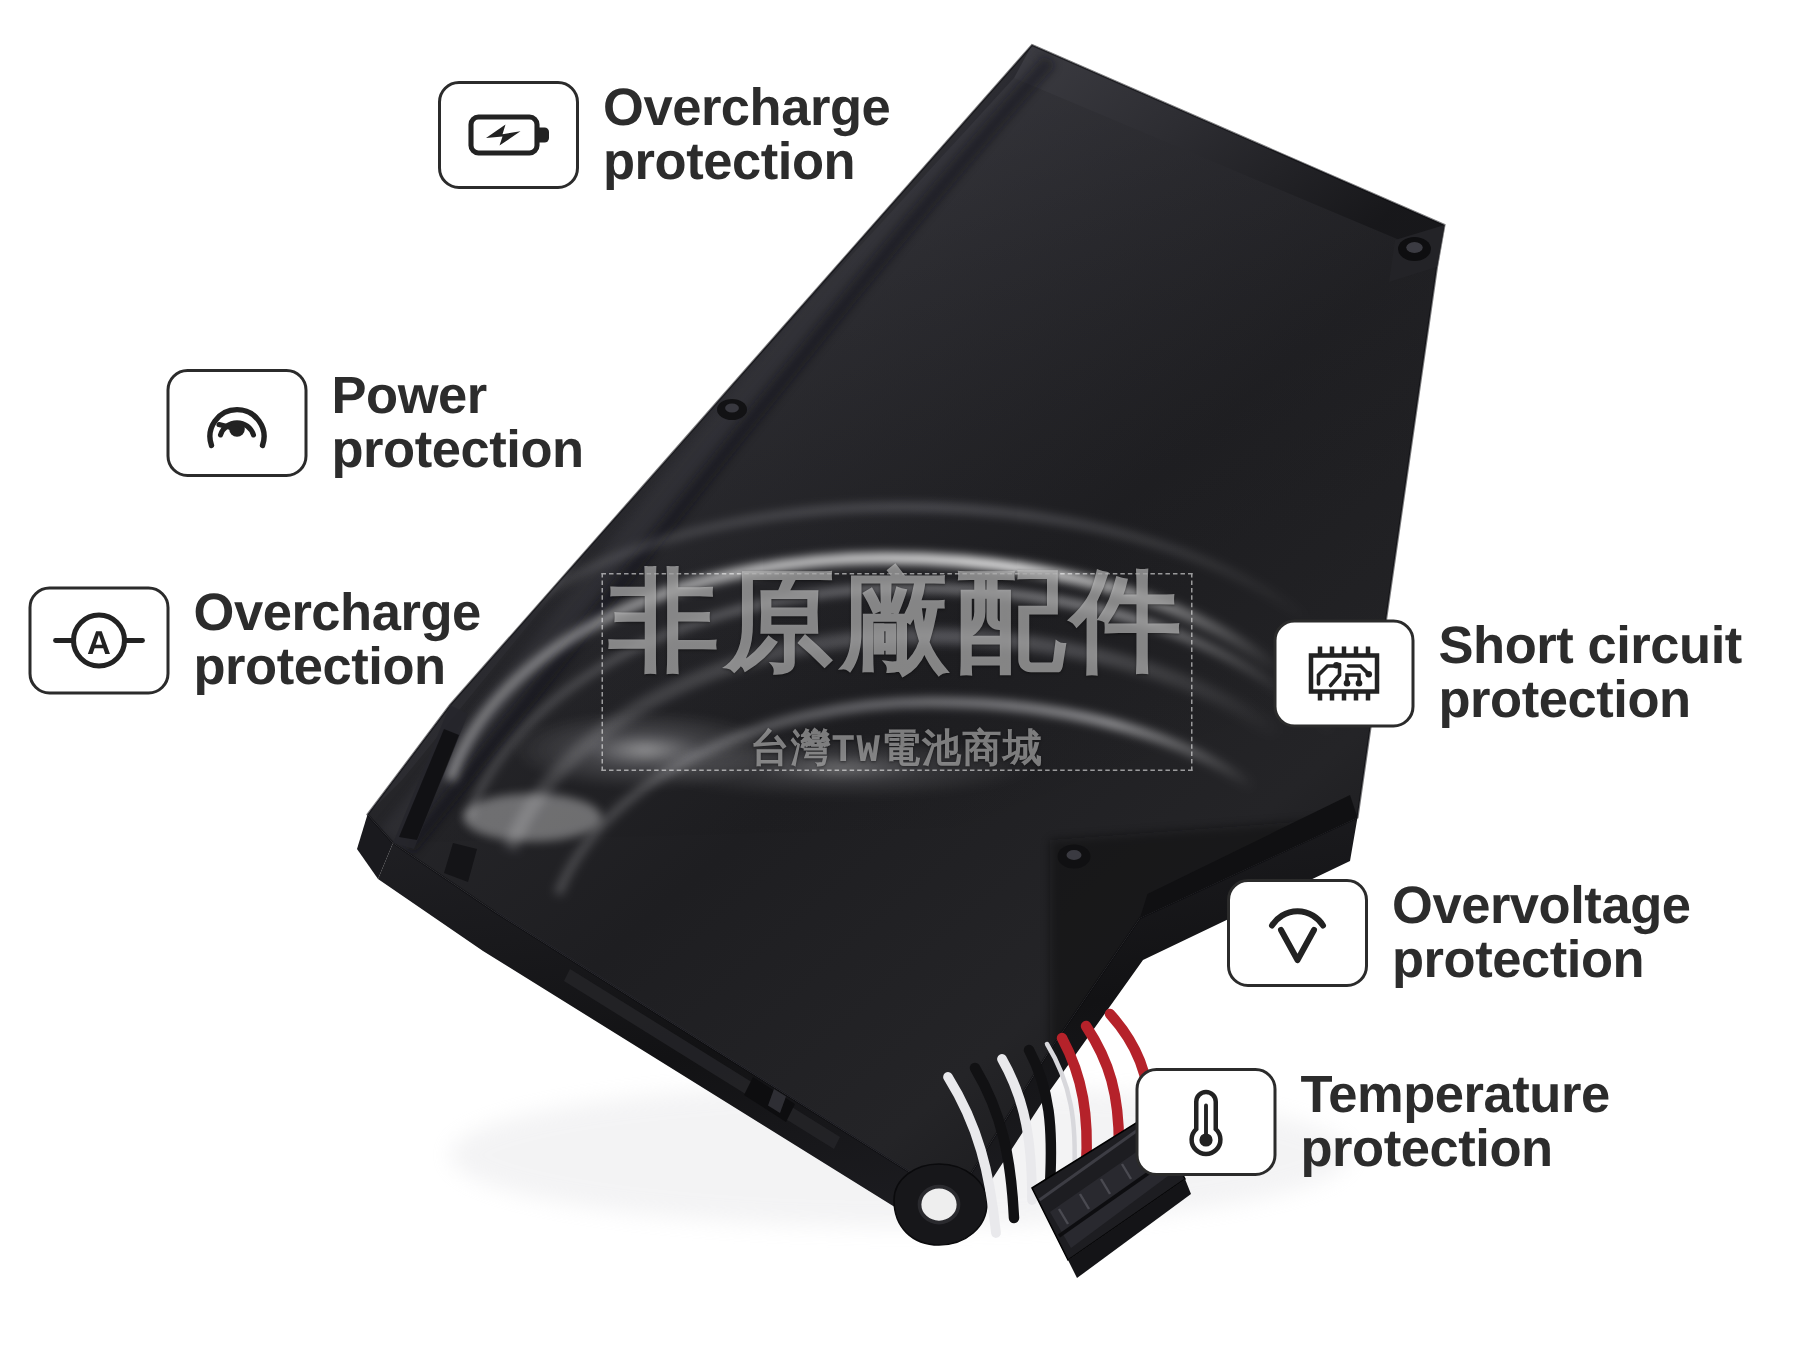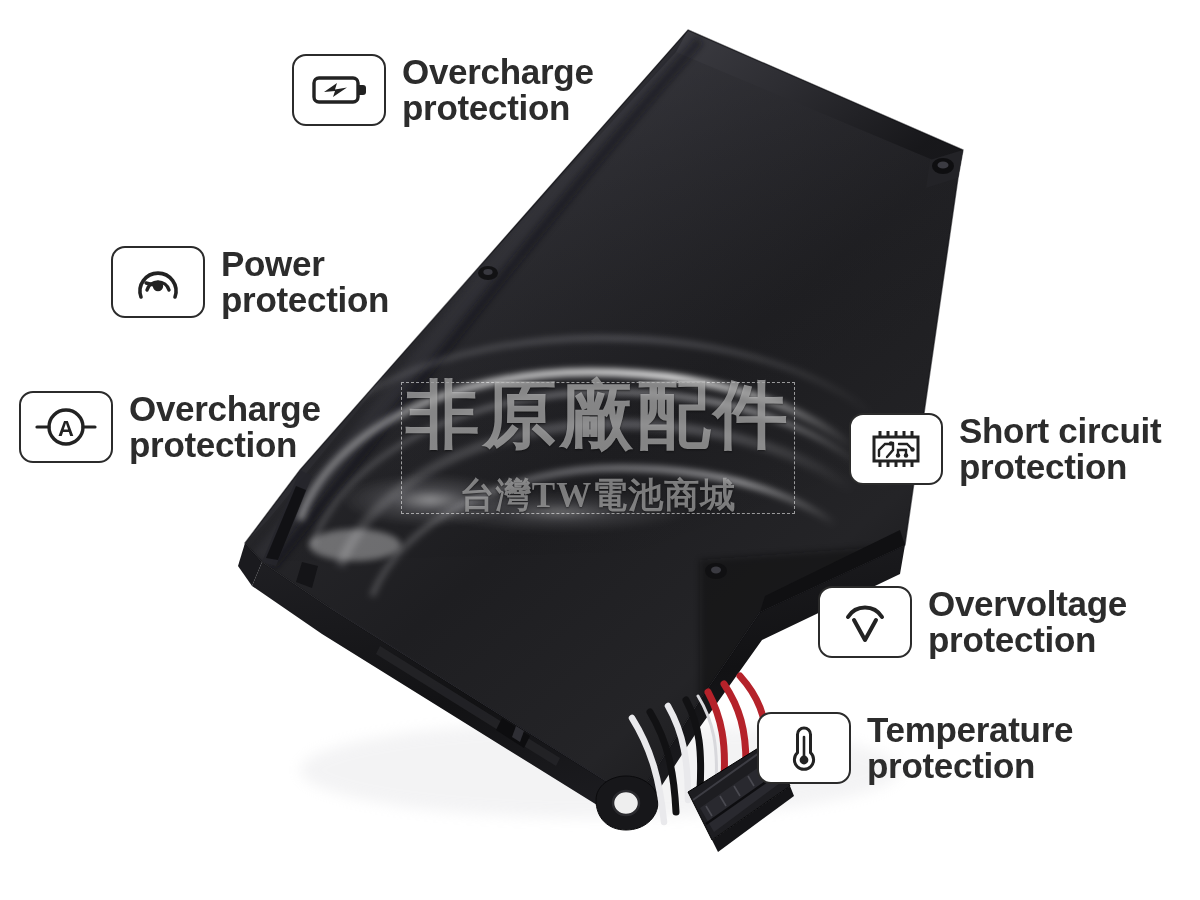--- a/index.html
+++ b/index.html
@@ -57,27 +57,27 @@
   #wm-main{
     font-size:74px;font-weight:700;
     color:rgba(205,205,205,0.62);
     letter-spacing:3px;
     line-height:1;
     text-shadow:0 1px 2px rgba(0,0,0,0.45);
     margin-top:-6px;
     font-family:"DejaVu Sans","Liberation Sans",sans-serif;
   }
   #wm-sub{
-    font-size:35px;font-weight:700;
+    font-size:26px;font-weight:700;
     color:rgba(200,200,200,0.58);
     letter-spacing:1px;
     line-height:1;
     margin-top:4px;
     text-shadow:0 1px 2px rgba(0,0,0,0.4);
-    font-family:Liberation Serif, serif;
+    font-family:Liberation Mono, monospace;
   }
 </style>
 </head>
 <body>
 
 <div id="stage">
 
   <svg id="battery-art" viewBox="0 0 1200 900" xmlns="http://www.w3.org/2000/svg">
     <defs>
       <linearGradient id="topFace" x1="0.12" y1="0.05" x2="0.85" y2="0.95">

